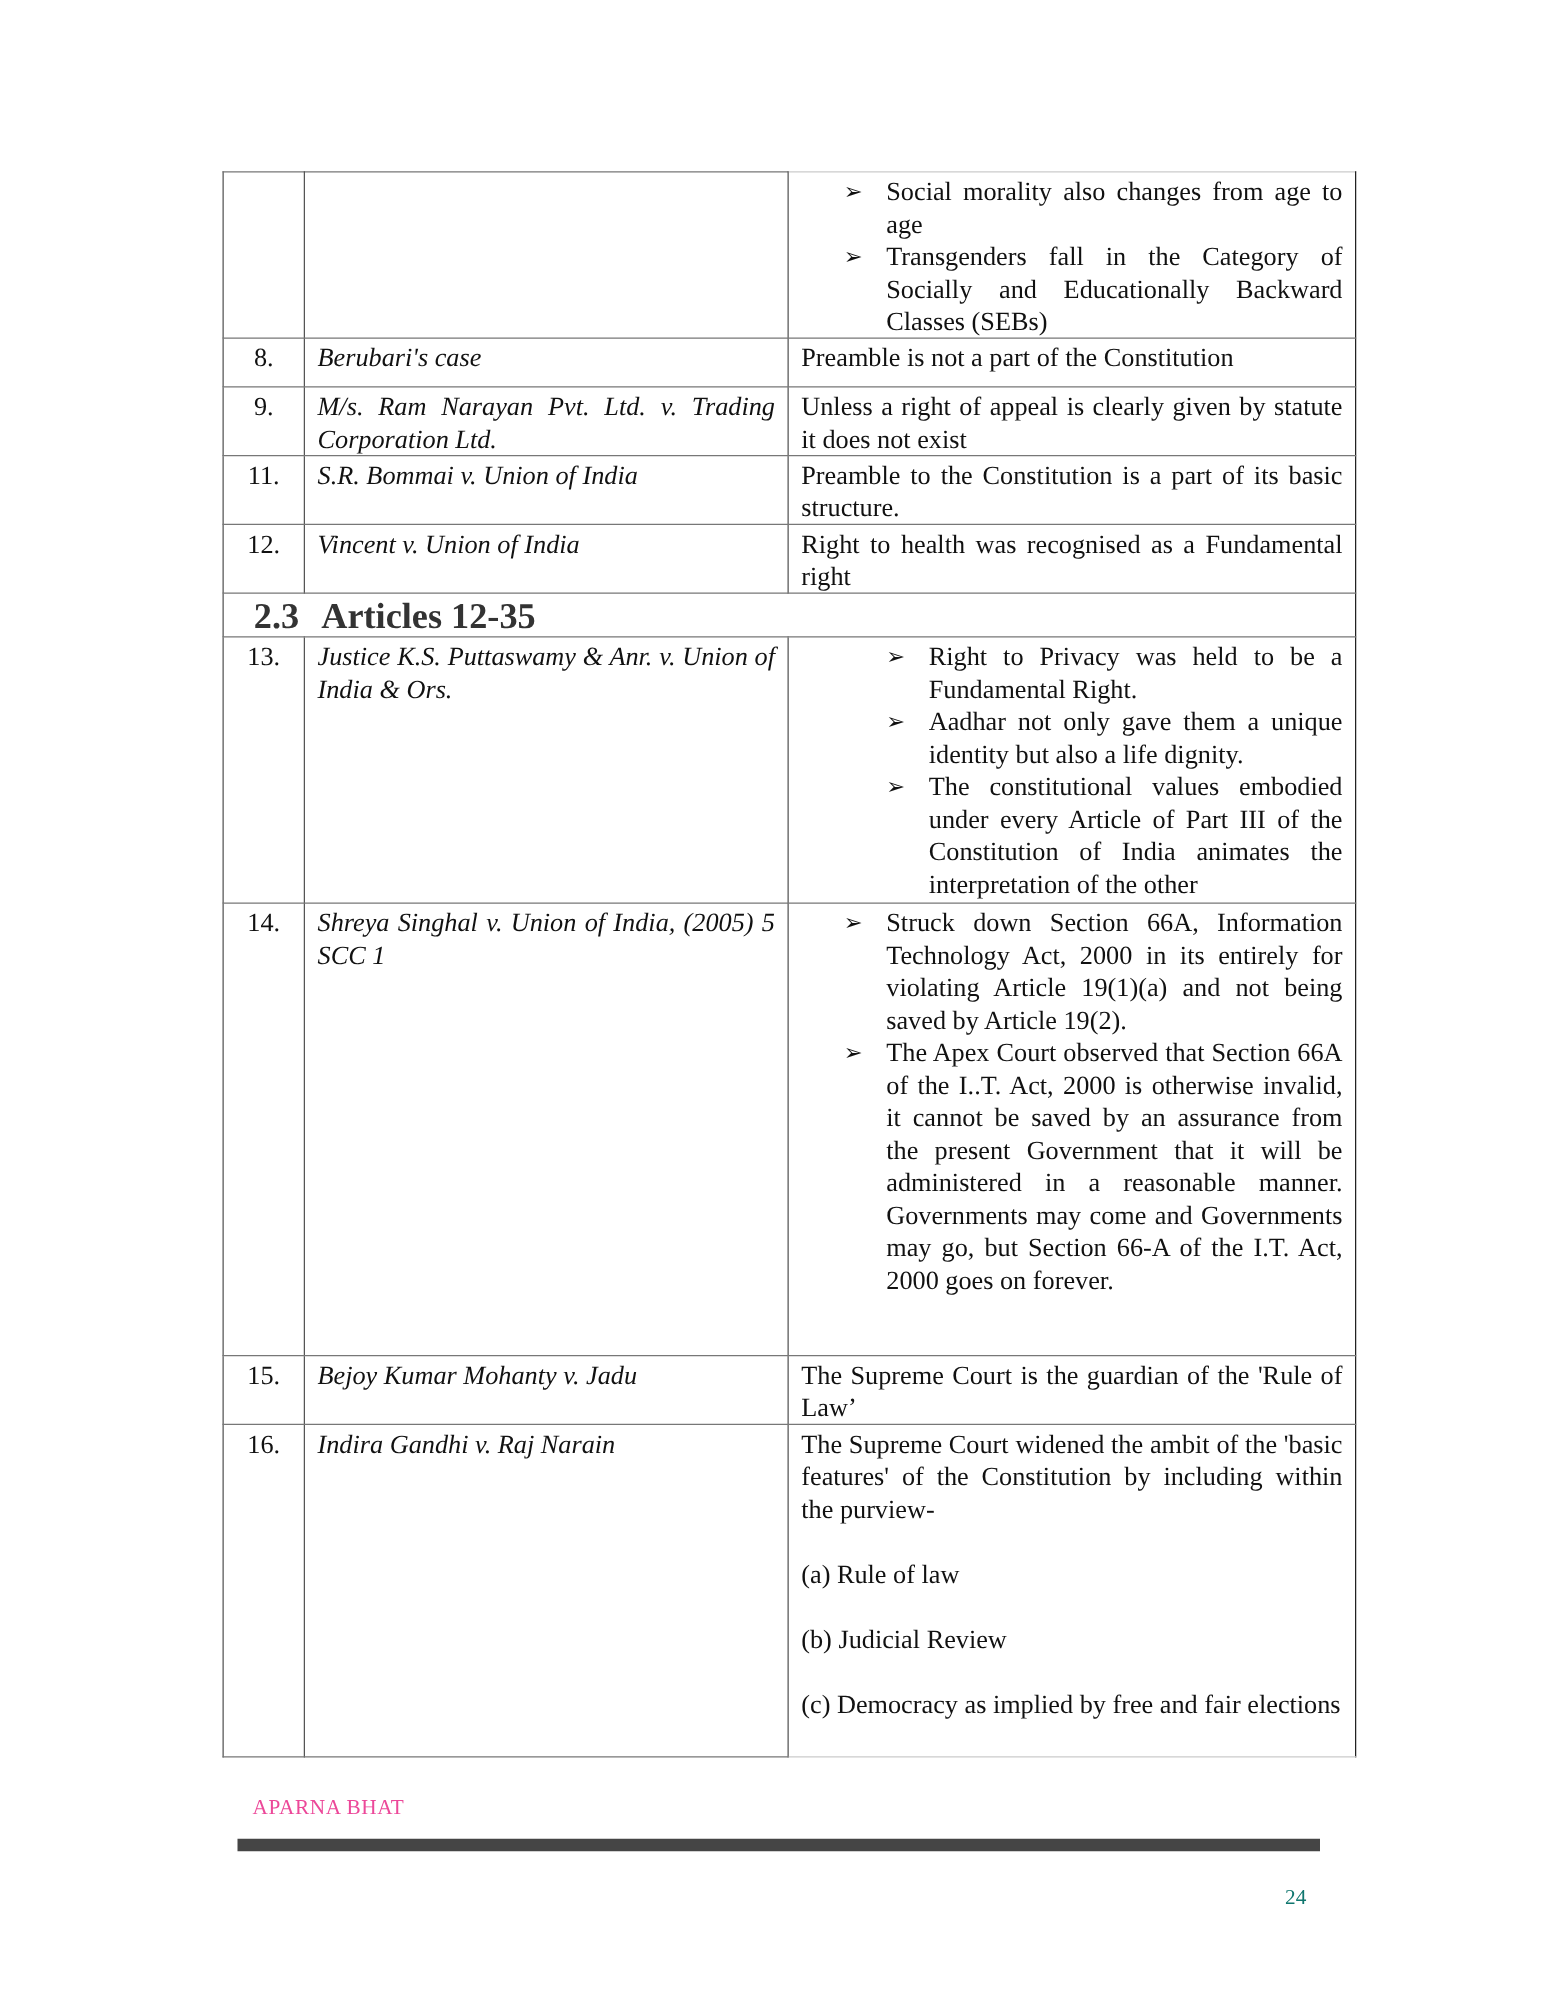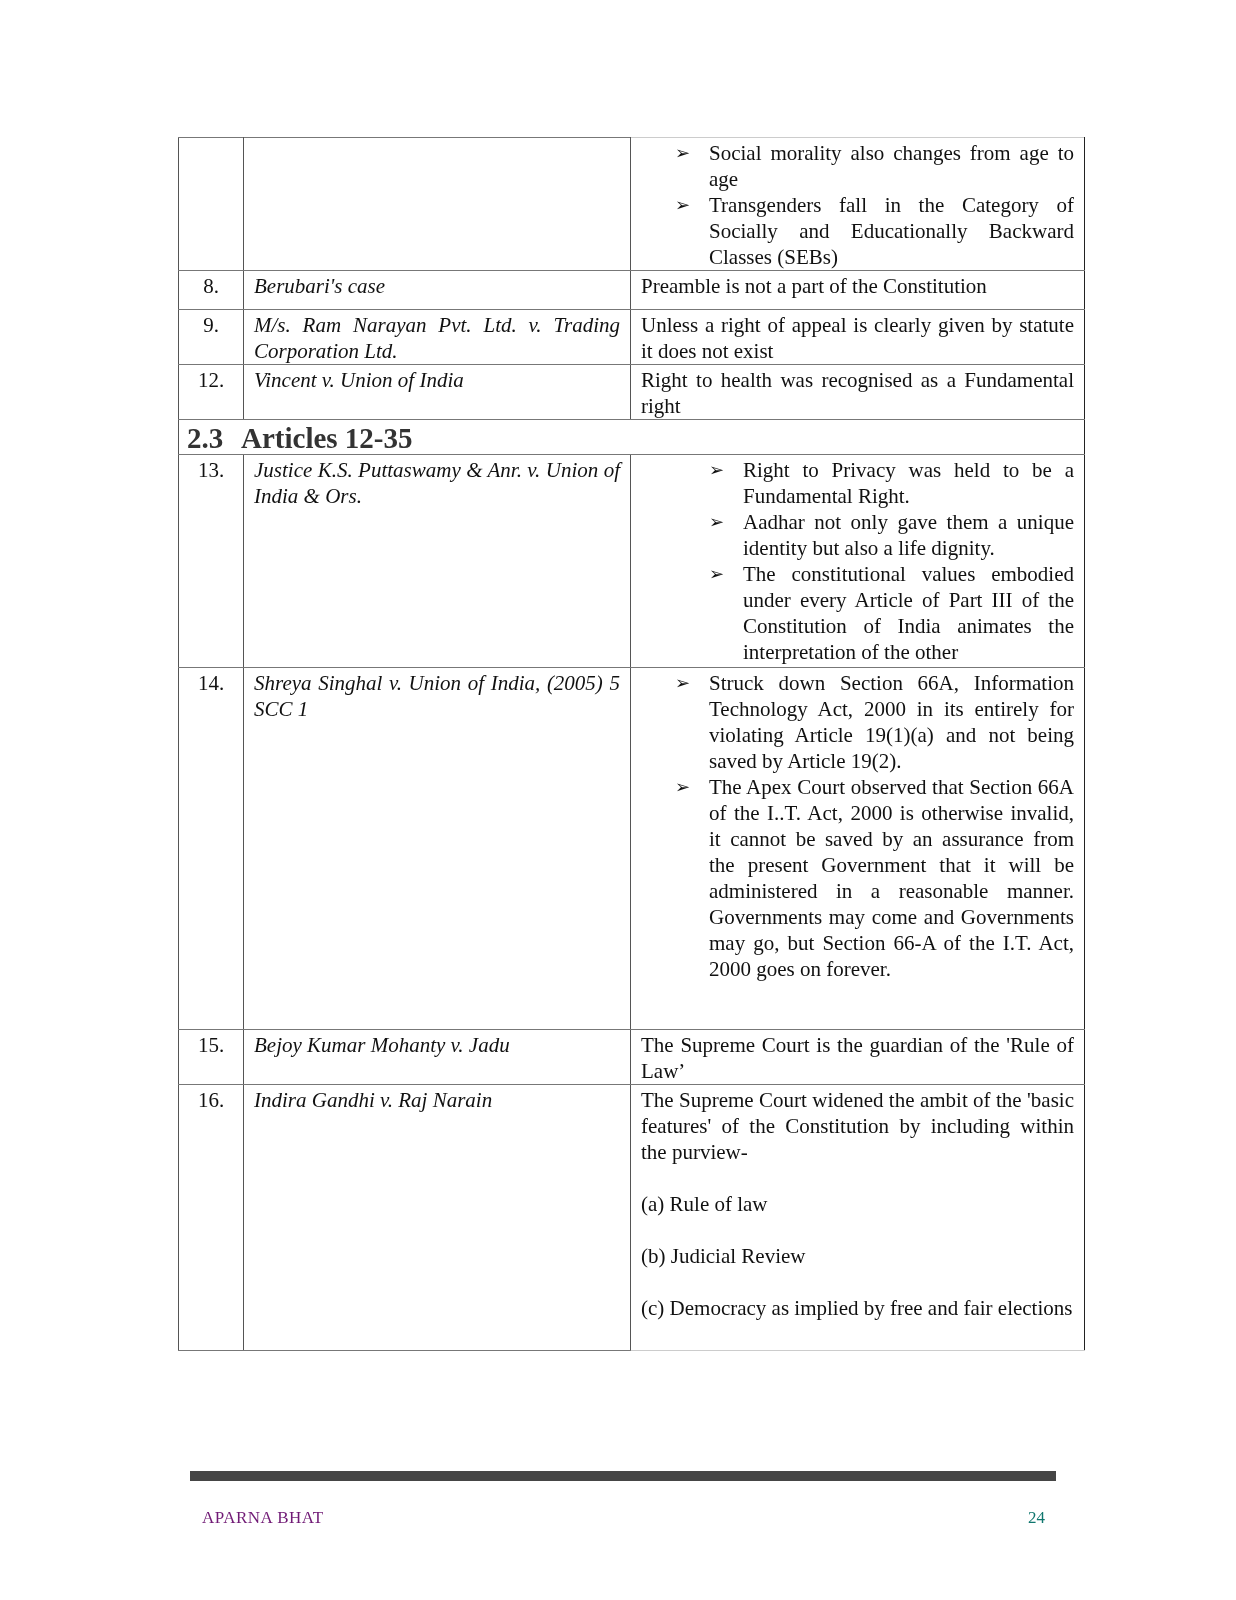--- a/index.html
+++ b/index.html
@@ -51,34 +51,34 @@
       position: absolute; left: 34px; top: 0; font-size: 18px;
     }
     ul.bullets.indent-more li .arrow { left: 68px; }
 
     .para { margin: 0 0 26px 0; }
     .para:last-child { margin-bottom: 16px; }
 
     tr.section-row td {
       border-left: 1.5px solid #555;
       border-right: 1.5px solid #222;
-      padding: 2px 8px 0 8px;
+      padding: 2px 8px 0 24px;
       font-family: "Liberation Serif", "DejaVu Serif", serif;
       font-weight: bold; font-size: 29px; line-height: 32px;
       color: #333;
     }
     .section-num { display: inline-block; width: 54px; }
 
     .footer-bar {
       position: absolute; left: 190px; top: 1471px;
       width: 866px; height: 10px; background: #454545;
     }
     .footer-author {
-      position: absolute; left: 202px; top: 1508px;
-      font-size: 17px; color: #701a75; letter-spacing: 0.5px;
+      position: absolute; left: 202px; top: 1436px;
+      font-size: 17px; color: #ec4899; letter-spacing: 0.5px;
     }
     .footer-page {
       position: absolute; left: 1028px; top: 1508px;
       font-size: 17px; color: #0f766e;
     }
   </style>
 </head>
 <body>
 
 <div class="page">
@@ -109,20 +109,25 @@
       <td class="held">Preamble is not a part of the Constitution</td>
     </tr>
 
     <tr style="height:52px;">
       <td class="num">9.</td>
       <td class="case">M/s. Ram Narayan Pvt. Ltd. v. Trading Corporation Ltd.</td>
       <td class="held">Unless a right of appeal is clearly given by statute it does not exist</td>
     </tr>
 
 
+    <tr style="height:53px;">
+      <td class="num">11.</td>
+      <td class="case">S.R. Bommai v. Union of India</td>
+      <td class="held">Preamble to the Constitution is a part of its basic structure.</td>
+    </tr>
 
     <tr style="height:53px;">
       <td class="num">12.</td>
       <td class="case">Vincent v. Union of India</td>
       <td class="held">Right to health was recognised as a Fundamental right</td>
     </tr>
 
     <tr class="section-row" style="height:34px;">
       <td colspan="3">
         <span class="section-num">2.3</span><span>Articles 12-35</span>

